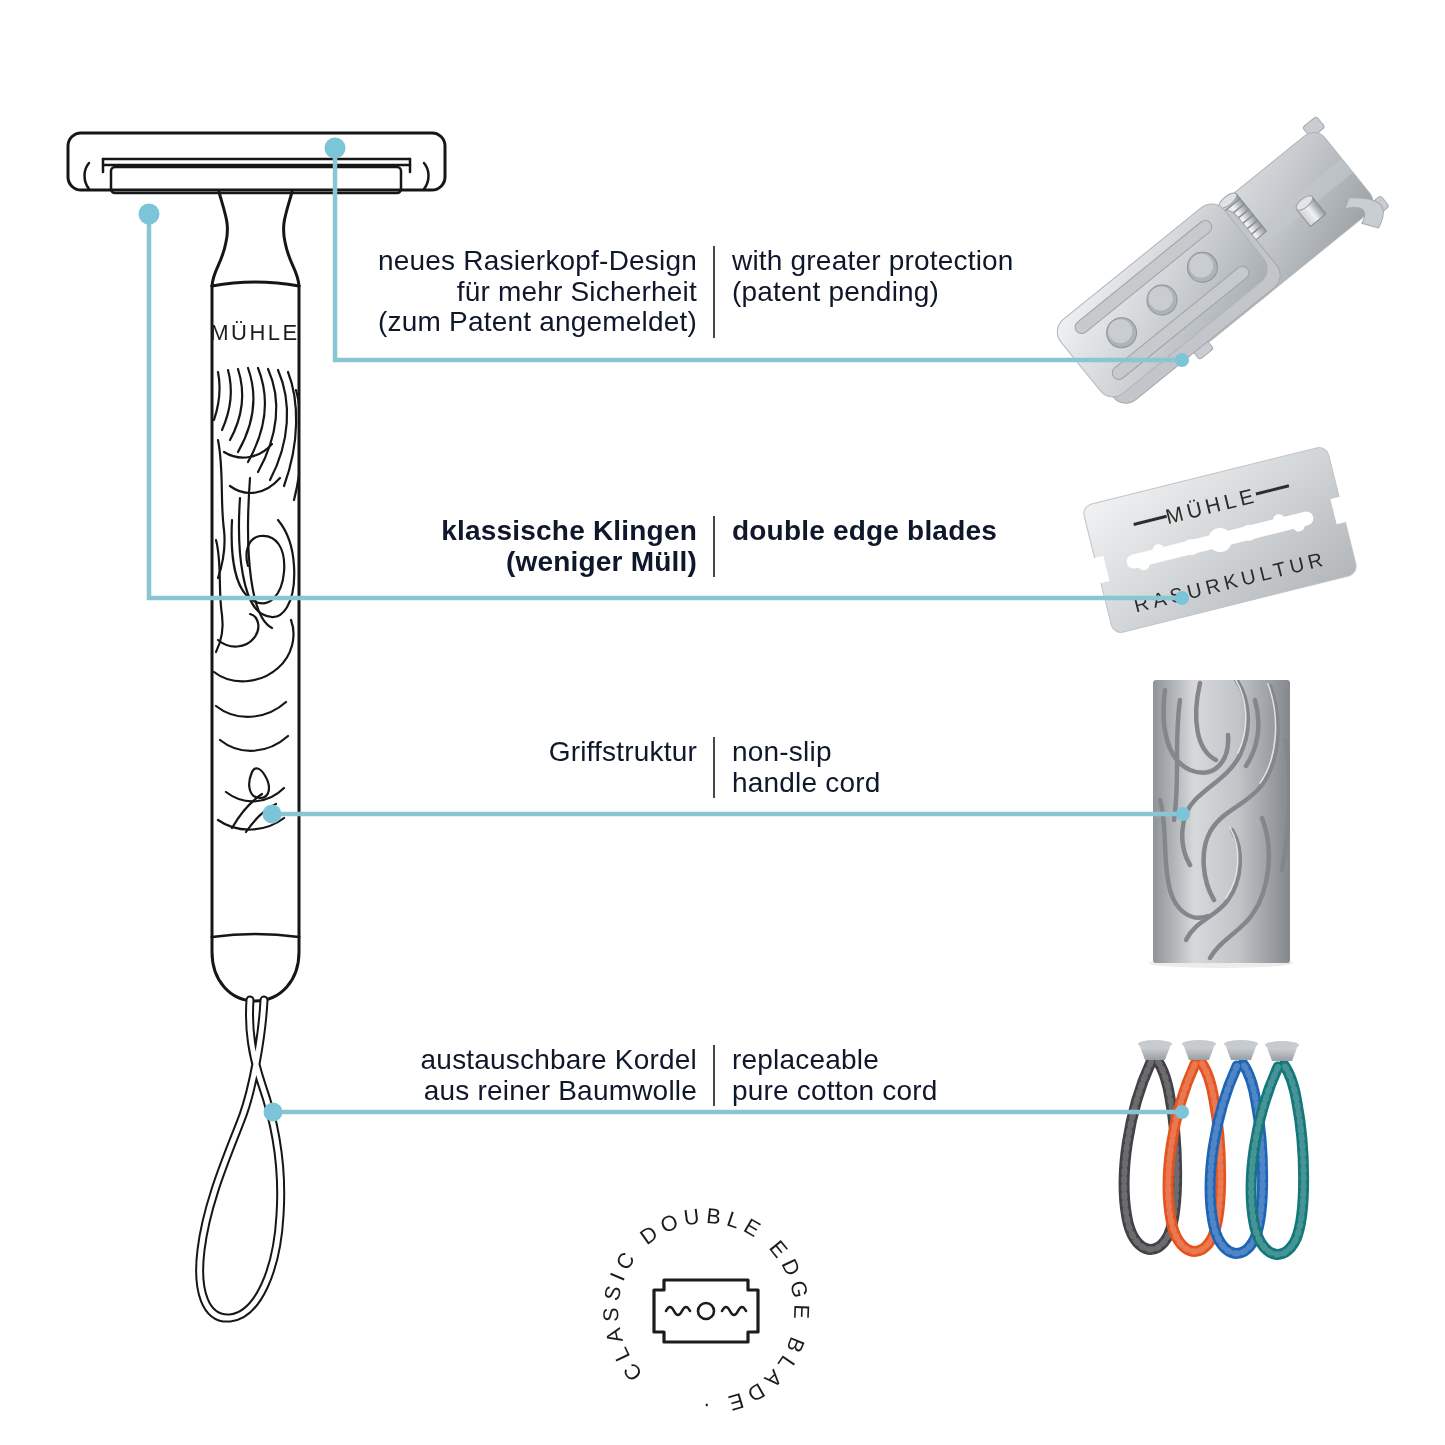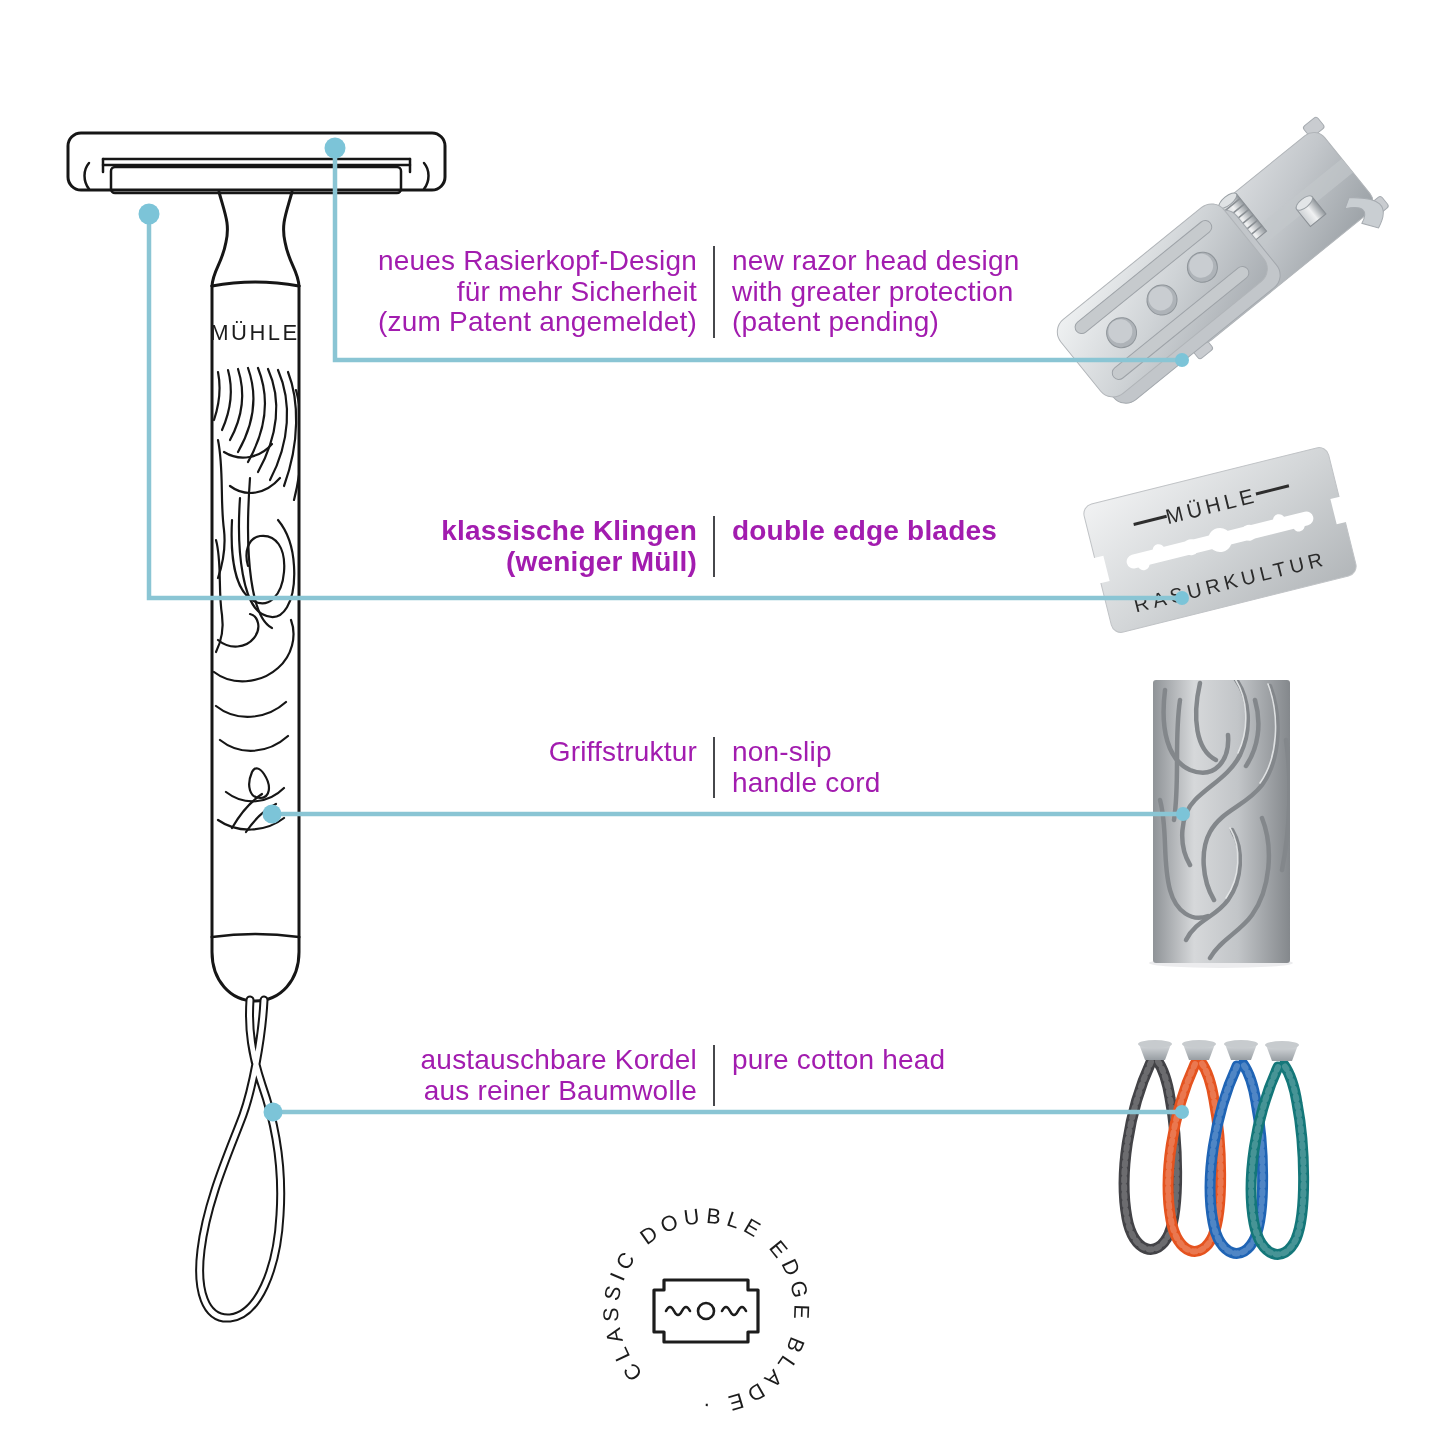--- a/index.html
+++ b/index.html
@@ -3,21 +3,21 @@
 <meta charset="utf-8">
 <style>
   html,body{margin:0;padding:0;background:#ffffff;}
   .canvas{
     position:relative;width:1445px;height:1445px;background:#ffffff;
     font-family:"Liberation Sans",sans-serif;overflow:hidden;
   }
   .layer{position:absolute;left:0;top:0;width:1445px;height:1445px;}
   
   .ann{position:absolute;left:0;display:flex;align-items:stretch;
-       font-size:28px;line-height:30.5px;color:#a21caf;letter-spacing:0.2px;}
+       font-size:28px;line-height:30.5px;color:#0f172a;letter-spacing:0.2px;}
   .ann .de{width:697px;text-align:right;}
   .ann .vdiv{width:2px;background:#46474b;margin-left:16px;}
   .ann .en{margin-left:17px;text-align:left;width:430px;}
   .ann-head{top:246px;}
   .ann-blades{top:516px;font-weight:bold;}
   .ann-grip{top:737px;}
   .ann-cord{top:1032px;margin-top:13px;}
   svg{display:block;}
   .stamp-svg{position:absolute;left:576px;top:1181px;}
 </style>
@@ -249,21 +249,20 @@
   </svg>
 
   <div class="ann ann-head">
     <div class="de">
       <div>neues Rasierkopf-Design</div>
       <div>für mehr Sicherheit</div>
       <div>(zum Patent angemeldet)</div>
     </div>
     <div class="vdiv"></div>
     <div class="en">
-      <div>new razor head design</div>
       <div>with greater protection</div>
       <div>(patent pending)</div>
     </div>
   </div>
 
   <div class="ann ann-blades">
     <div class="de">
       <div>klassische Klingen</div>
       <div>(weniger Müll)</div>
     </div>
@@ -284,21 +283,22 @@
     </div>
   </div>
 
   <div class="ann ann-cord">
     <div class="de">
       <div>austauschbare Kordel</div>
       <div>aus reiner Baumwolle</div>
     </div>
     <div class="vdiv"></div>
     <div class="en">
-      <div>pure cotton head</div>
+      <div>replaceable</div>
+      <div>pure cotton cord</div>
     </div>
   </div>
 
   <svg class="stamp-svg" width="260" height="260" viewBox="0 0 260 260">
     <defs>
       <path id="stampCircle" d="M67.8,192.2 A88,88 0 1 1 79.5,202.1" fill="none"></path>
     </defs>
     <text font-size="21.5" letter-spacing="5.5" fill="#1c1c1c">
       <textPath href="#stampCircle">CLASSIC  DOUBLE  EDGE  BLADE  ·</textPath>
     </text>

